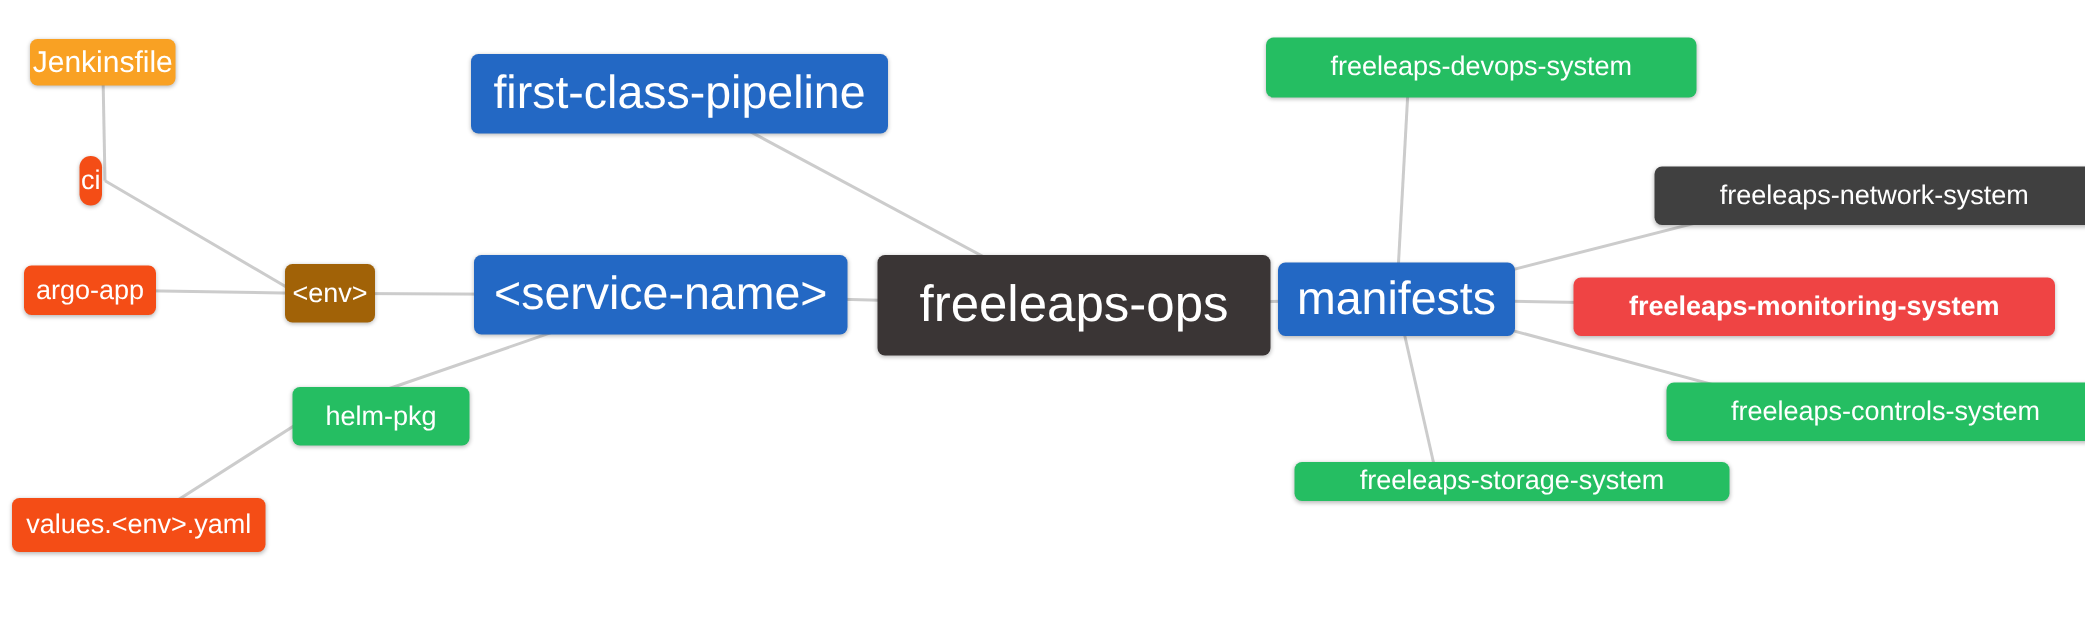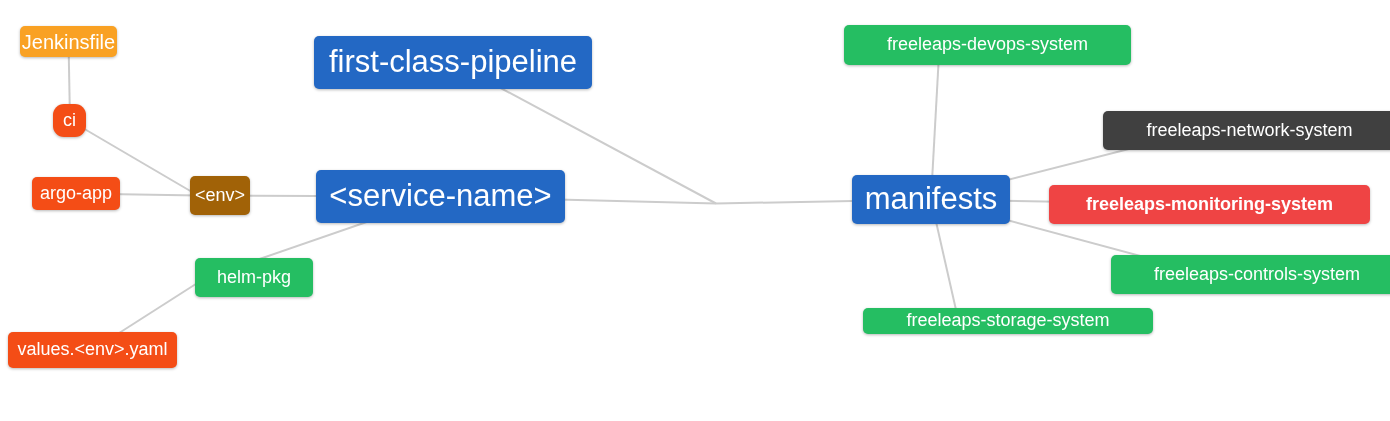--- a/index.html
+++ b/index.html
@@ -64,27 +64,28 @@
       <line x1="440.5" y1="196.5" x2="716" y2="203.5" stroke="#cccccc" stroke-width="2"></line>
       <line x1="716" y1="203.5" x2="931" y2="199.5" stroke="#cccccc" stroke-width="2"></line>
       <line x1="931" y1="199.5" x2="939.5" y2="45" stroke="#cccccc" stroke-width="2"></line>
       <line x1="931" y1="199.5" x2="1201.5" y2="130.5" stroke="#cccccc" stroke-width="2"></line>
       <line x1="931" y1="199.5" x2="1212.5" y2="204.5" stroke="#cccccc" stroke-width="2"></line>
       <line x1="931" y1="199.5" x2="1209" y2="274.5" stroke="#cccccc" stroke-width="2"></line>
       <line x1="931" y1="199.5" x2="960" y2="327.5" stroke="#cccccc" stroke-width="2"></line>
     </svg>
   <div class="nodes-layer" id="nodes-layer">
       <div class="node role-file" style="left: 20px; top: 26px; width: 97px; height: 31px; background: rgb(249, 161, 35); color: rgb(255, 255, 255);">Jenkinsfile</div>
-      <div class="node role-detail" style="left: 53px; top: 104px; width: 33px; height: 33px; background: rgb(244, 77, 22); color: rgb(255, 255, 255); border-radius: 11px;">ci</div>
-      <div class="node role-detail" style="left: 32px; top: 177px; width: 88px; height: 33px; background: rgb(244, 77, 22); color: rgb(255, 255, 255);">argo-app</div>
+      <div class="node role-detail" style="left: 53px; top: 104px; width: 15px; height: 33px; background: rgb(244, 77, 22); color: rgb(255, 255, 255); border-radius: 11px;">ci</div>
+      <div class="node role-detail" style="left: 16px; top: 177px; width: 88px; height: 33px; background: rgb(244, 77, 22); color: rgb(255, 255, 255);">argo-app</div>
       <div class="node role-leaf" style="left: 142px; top: 176px; width: 60px; height: 39px; background: #a16207; color: rgb(255, 255, 255);">&lt;env&gt;</div>
       <div class="node role-leaf" style="left: 147px; top: 258px; width: 118px; height: 39px; background: rgb(37, 190, 98); color: rgb(255, 255, 255);">helm-pkg</div>
       <div class="node role-detail" style="left: 8px; top: 332px; width: 169px; height: 36px; background: rgb(244, 77, 22); color: rgb(255, 255, 255);">values.&lt;env&gt;.yaml</div>
       <div class="node role-branch" style="left: 314px; top: 36px; width: 278px; height: 53px; background: rgb(35, 104, 196); color: rgb(255, 255, 255);">first-class-pipeline</div>
       <div class="node role-branch" style="left: 316px; top: 170px; width: 249px; height: 53px; background: rgb(35, 104, 196); color: rgb(255, 255, 255);">&lt;service-name&gt;</div>
+      <div class="node role-root" style="left: 585px; top: 170px; width: 262px; height: 67px; background: rgb(58, 53, 53); color: rgb(255, 255, 255);">freeleaps-ops</div>
       <div class="node role-branch" style="left: 852px; top: 175px; width: 158px; height: 49px; background: rgb(35, 104, 196); color: rgb(255, 255, 255);">manifests</div>
       <div class="node role-leaf" style="left: 796px; top: 25px; width: 287px; height: 40px; background: rgb(37, 190, 98); color: rgb(255, 255, 255);">freeleaps-devops-system</div>
       <div class="node role-leaf" style="left: 1055px; top: 111px; width: 293px; height: 39px; background: #404040; color: rgb(255, 255, 255);">freeleaps-network-system</div>
       <div class="node role-leaf" style="left: 1001px; top: 185px; width: 321px; height: 39px; background: #ef4444; color: rgb(255, 255, 255); font-weight: bold;">freeleaps-monitoring-system</div>
       <div class="node role-leaf" style="left: 1063px; top: 255px; width: 292px; height: 39px; background: rgb(37, 190, 98); color: rgb(255, 255, 255);">freeleaps-controls-system</div>
       <div class="node role-leaf" style="left: 815px; top: 308px; width: 290px; height: 26px; background: rgb(37, 190, 98); color: rgb(255, 255, 255);">freeleaps-storage-system</div>
     </div>
 </div>
 
 </body></html>

